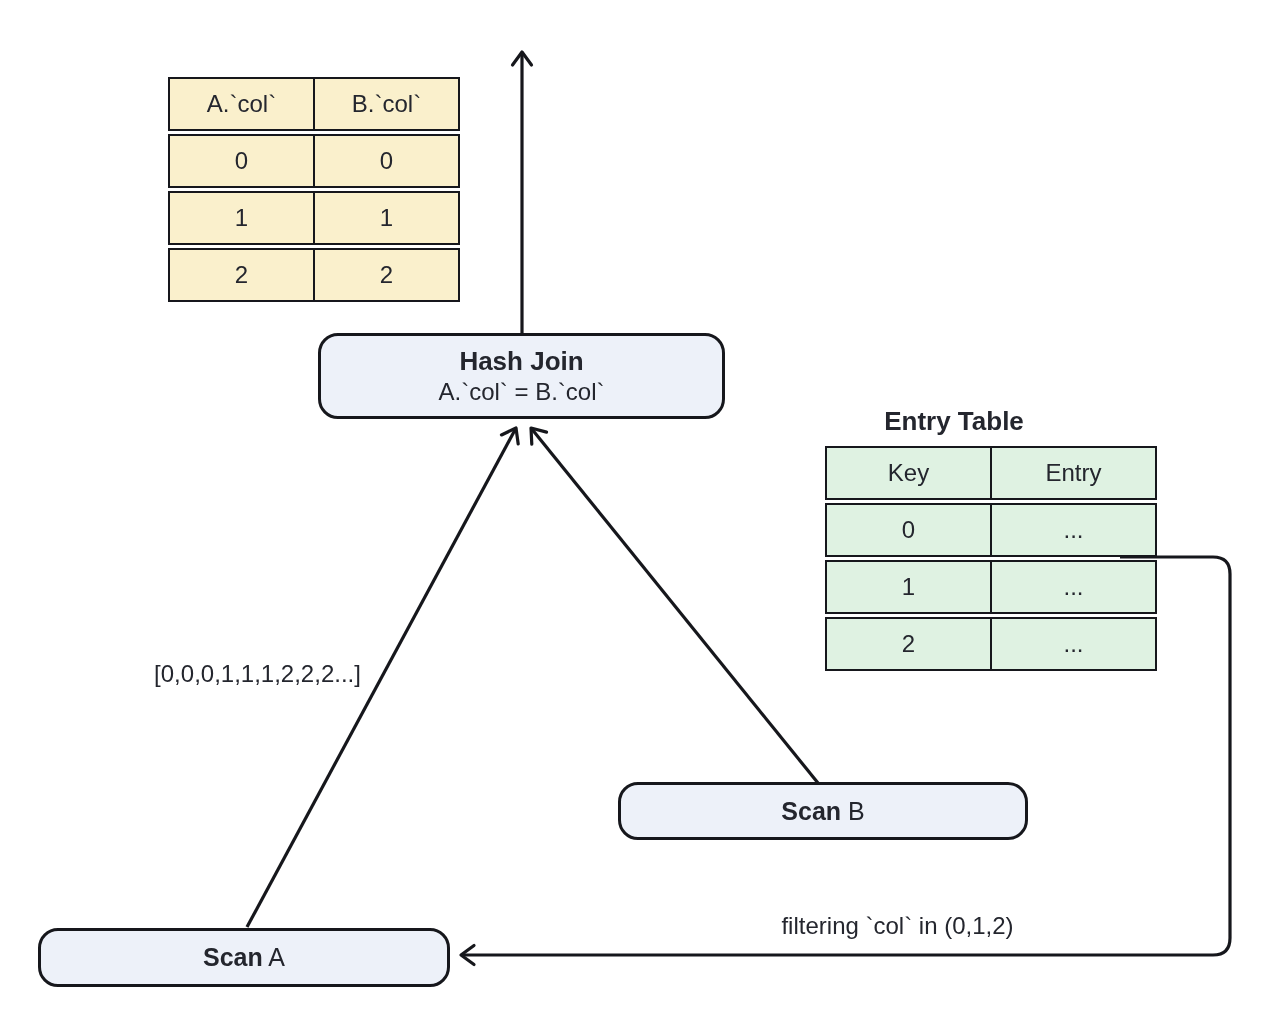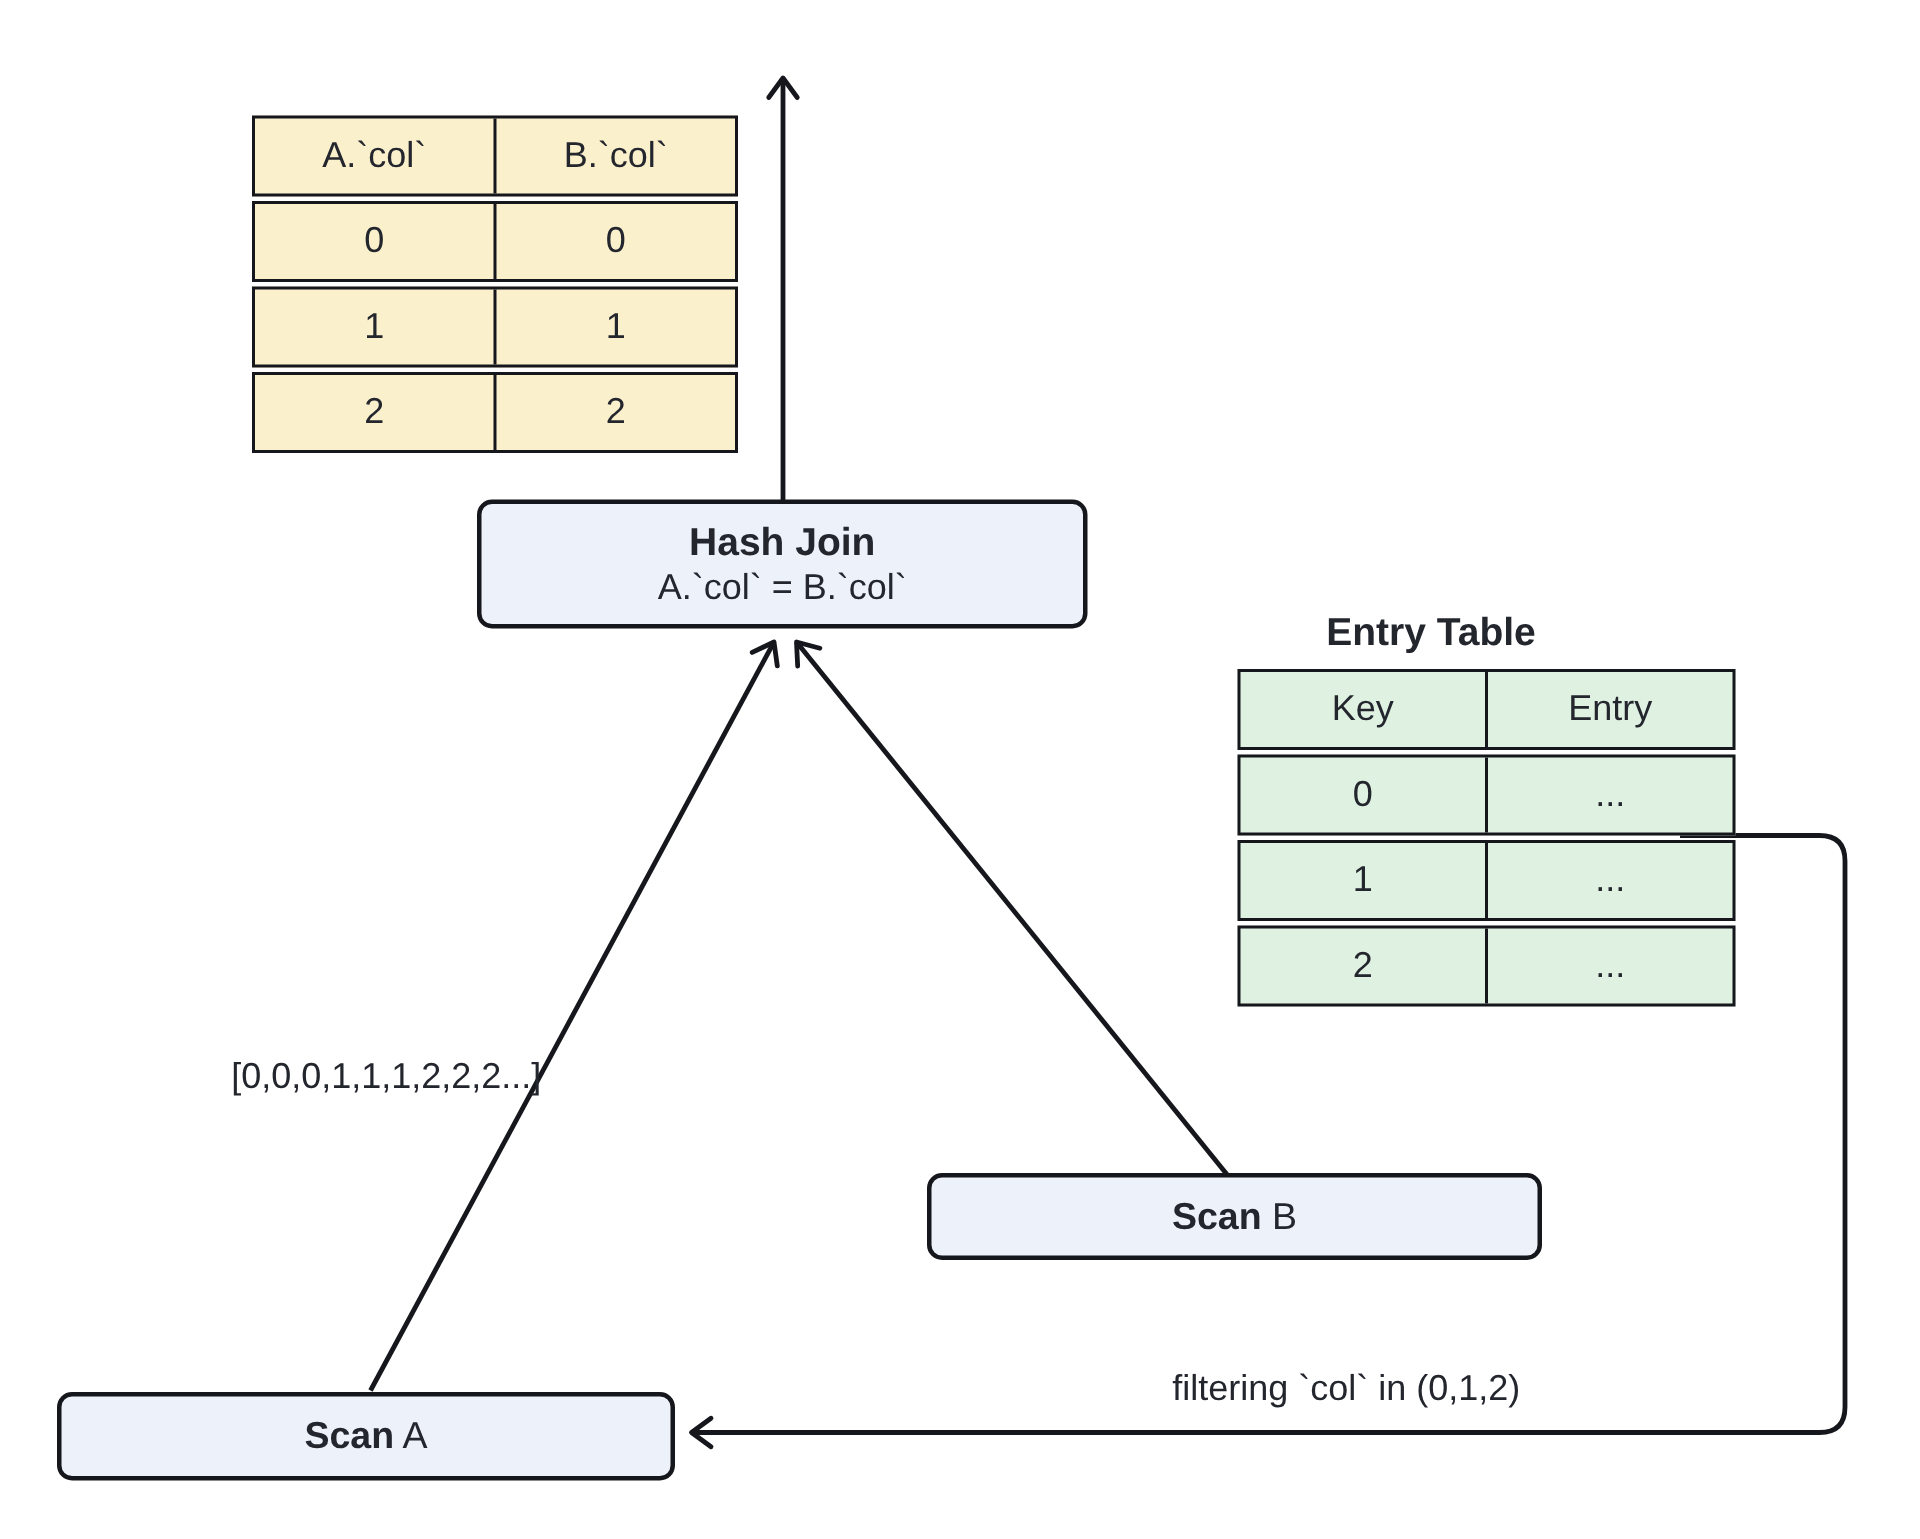--- a/index.html
+++ b/index.html
@@ -13,21 +13,21 @@
   html,body{background:#ffffff;}
   body{font-family:"Liberation Sans", sans-serif; color:var(--c-text);}
   .canvas{position:relative;width:1280px;height:1026px;background:#ffffff;overflow:hidden;}
 
   .edges{position:absolute;left:0;top:0;width:1280px;height:1026px;z-index:1;}
 
   .node{
     position:absolute;z-index:2;
     background:var(--c-node);
     border:3px solid var(--c-line);
-    border-radius:10px;
+    border-radius:20px;
     display:flex;flex-direction:column;align-items:center;justify-content:center;
   }
   .node .title{font-weight:bold;font-size:26px;line-height:1.25;}
   .node .subtitle{font-size:24px;line-height:1.25;}
   .node .label-line{font-size:25px;}
   .node .label-line b{font-weight:bold;}
 
   .dtable{position:absolute;z-index:2;}
   .t-row{
     display:flex;
@@ -61,21 +61,21 @@
 
     <path d="M 522 334 L 522 52" fill="none" stroke="#16171c" stroke-width="3.2" marker-end="url(#ah)"></path>
 
     <path d="M 247 927 L 516 428" fill="none" stroke="#16171c" stroke-width="3.2" marker-end="url(#ah)"></path>
 
     <path d="M 818 783 L 531 428" fill="none" stroke="#16171c" stroke-width="3.2" marker-end="url(#ah)"></path>
 
     <path d="M 1120 557 L 1213 557 Q 1230 557 1230 574 L 1230 938 Q 1230 955 1213 955 L 461 955" fill="none" stroke="#16171c" stroke-width="3.2" marker-end="url(#ah)"></path>
   </svg>
 
-  <div class="dtable result" style="left:168px;top:77px;width:324px;">
+  <div class="dtable result" style="left:168px;top:77px;width:292px;">
     <div class="t-row">
       <div class="t-cell">A.`col`</div>
       <div class="t-cell">B.`col`</div>
     </div>
     <div class="t-row">
       <div class="t-cell">0</div>
       <div class="t-cell">0</div>
     </div>
     <div class="t-row">
       <div class="t-cell">1</div>
@@ -113,16 +113,16 @@
   </div>
 
   <div class="node" style="left:38px;top:928px;width:412px;height:59px;">
     <div class="label-line"><b>Scan</b><span> A</span></div>
   </div>
 
   <div class="node" style="left:618px;top:782px;width:410px;height:58px;">
     <div class="label-line"><b>Scan</b><span> B</span></div>
   </div>
 
-  <div class="float-label" style="left:150px;top:660px;width:215px;margin-top:44px;">[0,0,0,1,1,1,2,2,2...]</div>
+  <div class="float-label" style="left:150px;top:660px;width:215px;">[0,0,0,1,1,1,2,2,2...]</div>
   <div class="float-label" style="left:740px;top:912px;width:315px;">filtering `col` in (0,1,2)</div>
 
 </div>
 
 </body></html>

